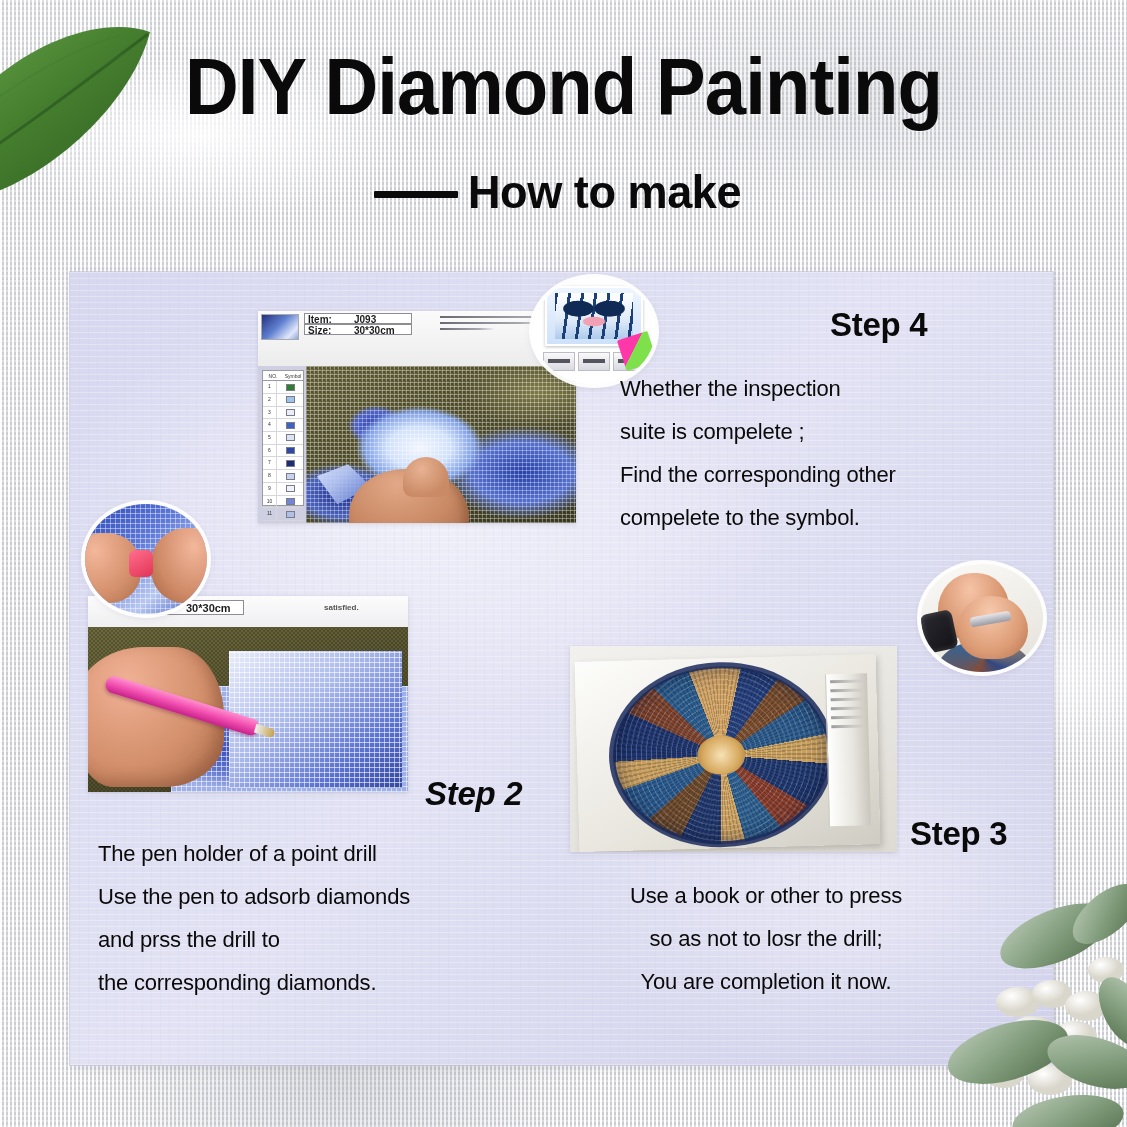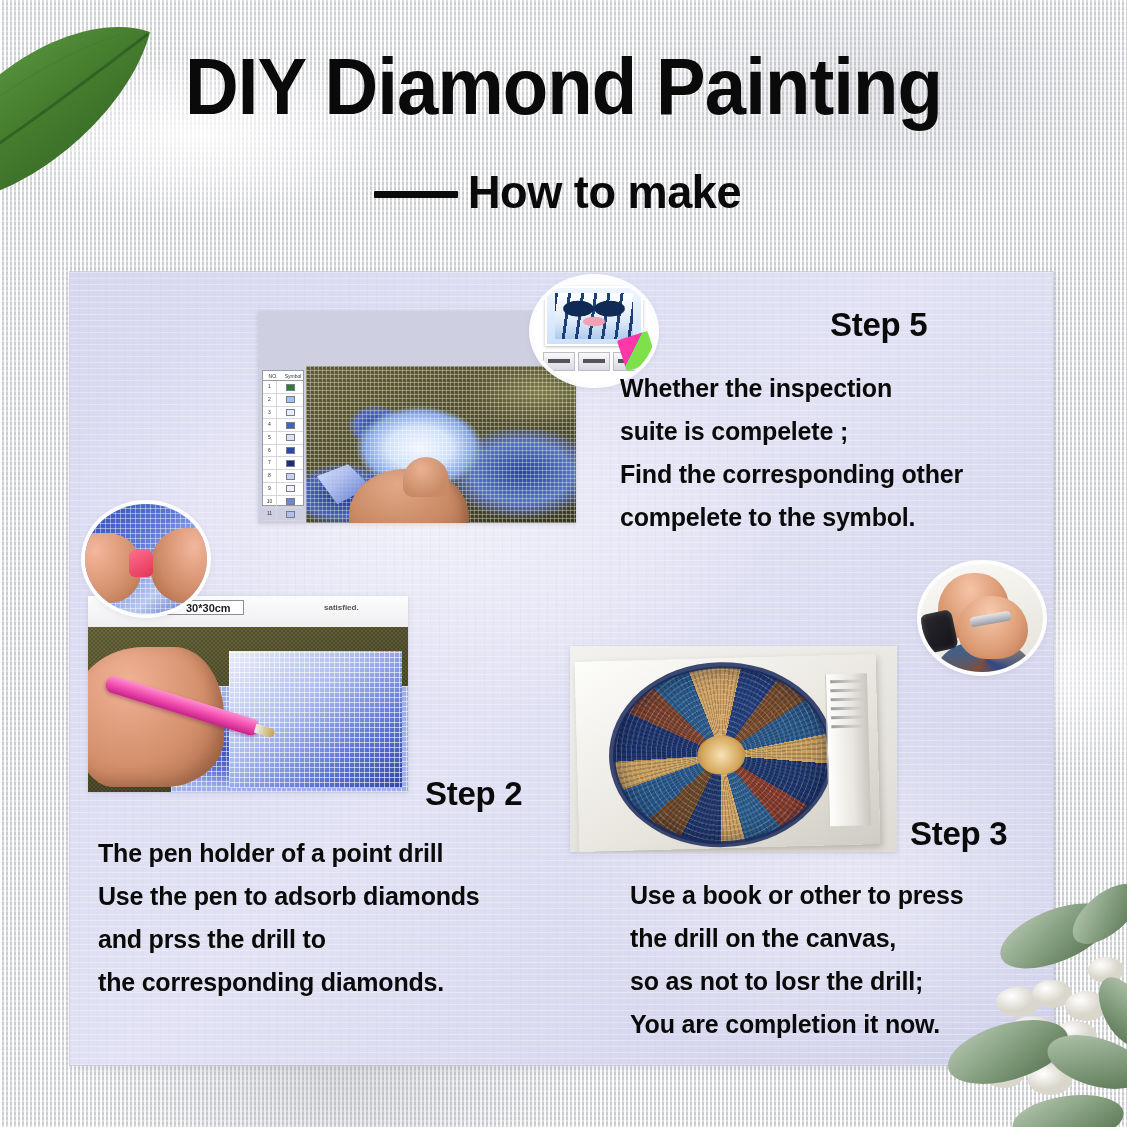--- a/index.html
+++ b/index.html
@@ -278,33 +278,33 @@
   .insetC-band { position: absolute; left: 40%; top: 46%; width: 34%; height: 9%;
                background: linear-gradient(180deg,#e6e6ea,#9a9aa4); border-radius: 4px;
                transform: rotate(-10deg); }
 
   
   .step-head {
     position: absolute; font-size: 33px; font-weight: 700; color: #0a0a0a;
     letter-spacing: -.3px; line-height: 1; white-space: nowrap;
   }
   .step-body {
-    position: absolute; font-size: 25px; font-weight: 700; color: #0a0a0a;
+    position: absolute; font-size: 22px; font-weight: 400; color: #0a0a0a;
     line-height: 43px; letter-spacing: -.2px; white-space: nowrap;
   }
   .step-body div { white-space: nowrap; }
 
   .s1-head { left: 760px; top: 36px; }
   .s1-body { left: 550px; top: 95px; }
 
-  .s2-head { left: 355px; top: 505px; }
+  .s2-head { left: 355px; top: 505px; font-style: italic; }
   .s2-body { left: 28px; top: 560px; }
 
   .s3-head { left: 840px; top: 545px; }
-  .s3-body { left: 560px; top: 602px; }
+  .s3-body { left: 560px; top: 602px; text-align: center; }
 </style>
 </head>
 <body>
 
 <div id="page">
 
   <div class="bg-weave"></div>
   <div class="bg-blotch"></div>
 
   <div class="leaf-wrap">
@@ -370,20 +370,34 @@
 
     <div class="photo photo1">
       <div class="canvas-area">
         <div class="canvas-olive"></div>
         <div class="canvas-art"></div>
         <div class="canvas-grid"></div>
         <div class="film-strip"></div>
         <div class="hand1"></div>
       </div>
 
+      <div class="sheet-top">
+        <div class="sheet-thumb"></div>
+        <div class="kv-box" style="left:46px; top:2px; width:108px; height:11px;"></div>
+        <div class="kv-box" style="left:46px; top:13px; width:108px; height:11px;"></div>
+        <div class="kv-label" style="left:50px; top:4px;">Item:</div>
+        <div class="kv-label" style="left:96px; top:4px;">J093</div>
+        <div class="kv-label" style="left:50px; top:15px;">Size:</div>
+        <div class="kv-label" style="left:96px; top:15px;">30*30cm</div>
+        <div class="tips-lines">
+          <i></i>
+            <i style="width:88%"></i>
+            <i style="width:42%"></i>
+        </div>
+      </div>
 
       <div class="legend-tbl">
         <div class="legend-hdr">
           <span>NO.</span>
           <span>Symbol</span>
         </div>
         <div class="legend-row">
             <div class="n">1</div>
             <div class="sw">
               <i style="background:#2e7d32"></i>
@@ -506,38 +520,37 @@
 
     <div class="inset insetC">
       <div class="insetC-bg"></div>
       <div class="insetC-art"></div>
       <div class="insetC-handA"></div>
       <div class="insetC-handB"></div>
       <div class="insetC-band"></div>
       <div class="insetC-watch"></div>
     </div>
 
-    <div class="step-head s1-head">Step 5</div>
+    <div class="step-head s1-head">Step 4</div>
     <div class="step-body s1-body">
       <div>Whether the inspection</div>
       <div>suite is compelete ;</div>
       <div>Find the corresponding other</div>
       <div>compelete to the symbol.</div>
     </div>
 
     <div class="step-head s2-head">Step 2</div>
     <div class="step-body s2-body">
       <div>The pen holder of a point drill</div>
       <div>Use the pen to adsorb diamonds</div>
       <div>and prss the drill to</div>
       <div>the corresponding diamonds.</div>
     </div>
 
     <div class="step-head s3-head">Step 3</div>
     <div class="step-body s3-body">
       <div>Use a book or other to press</div>
-      <div>the drill on the canvas,</div>
       <div>so as not to losr the drill;</div>
       <div>You are completion it now.</div>
     </div>
 
   </div>
 </div>
 
 </body></html>

